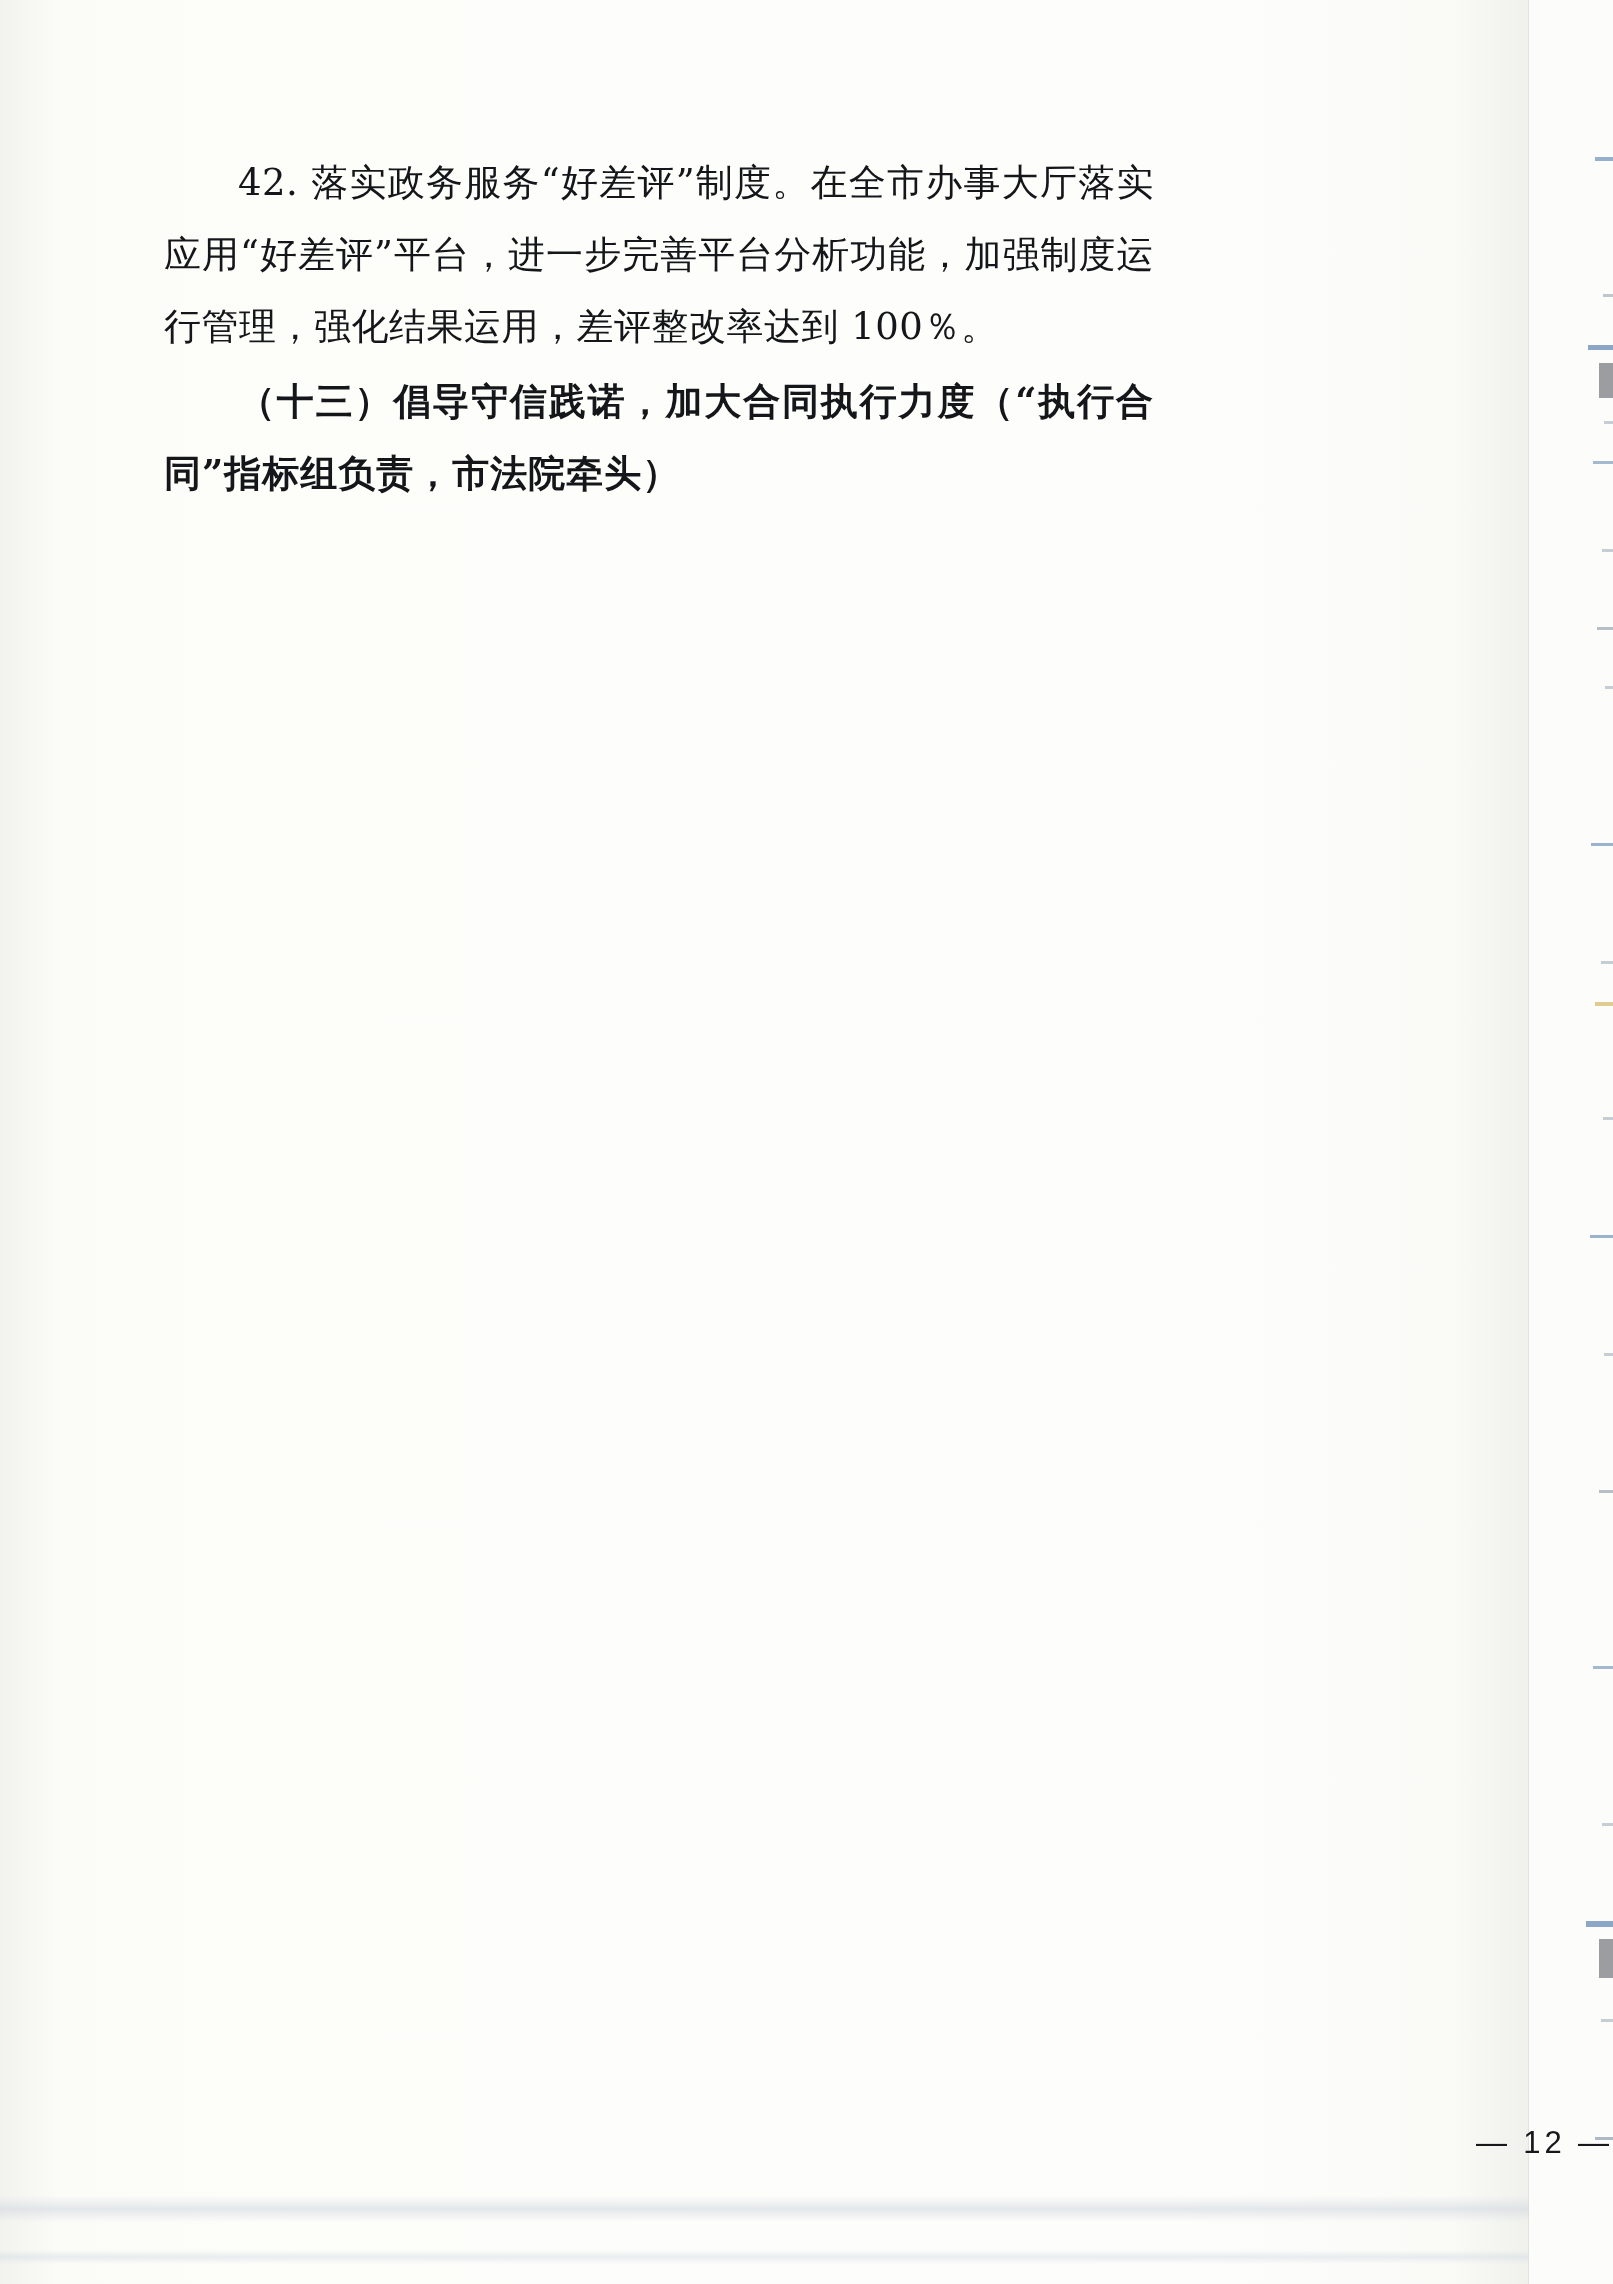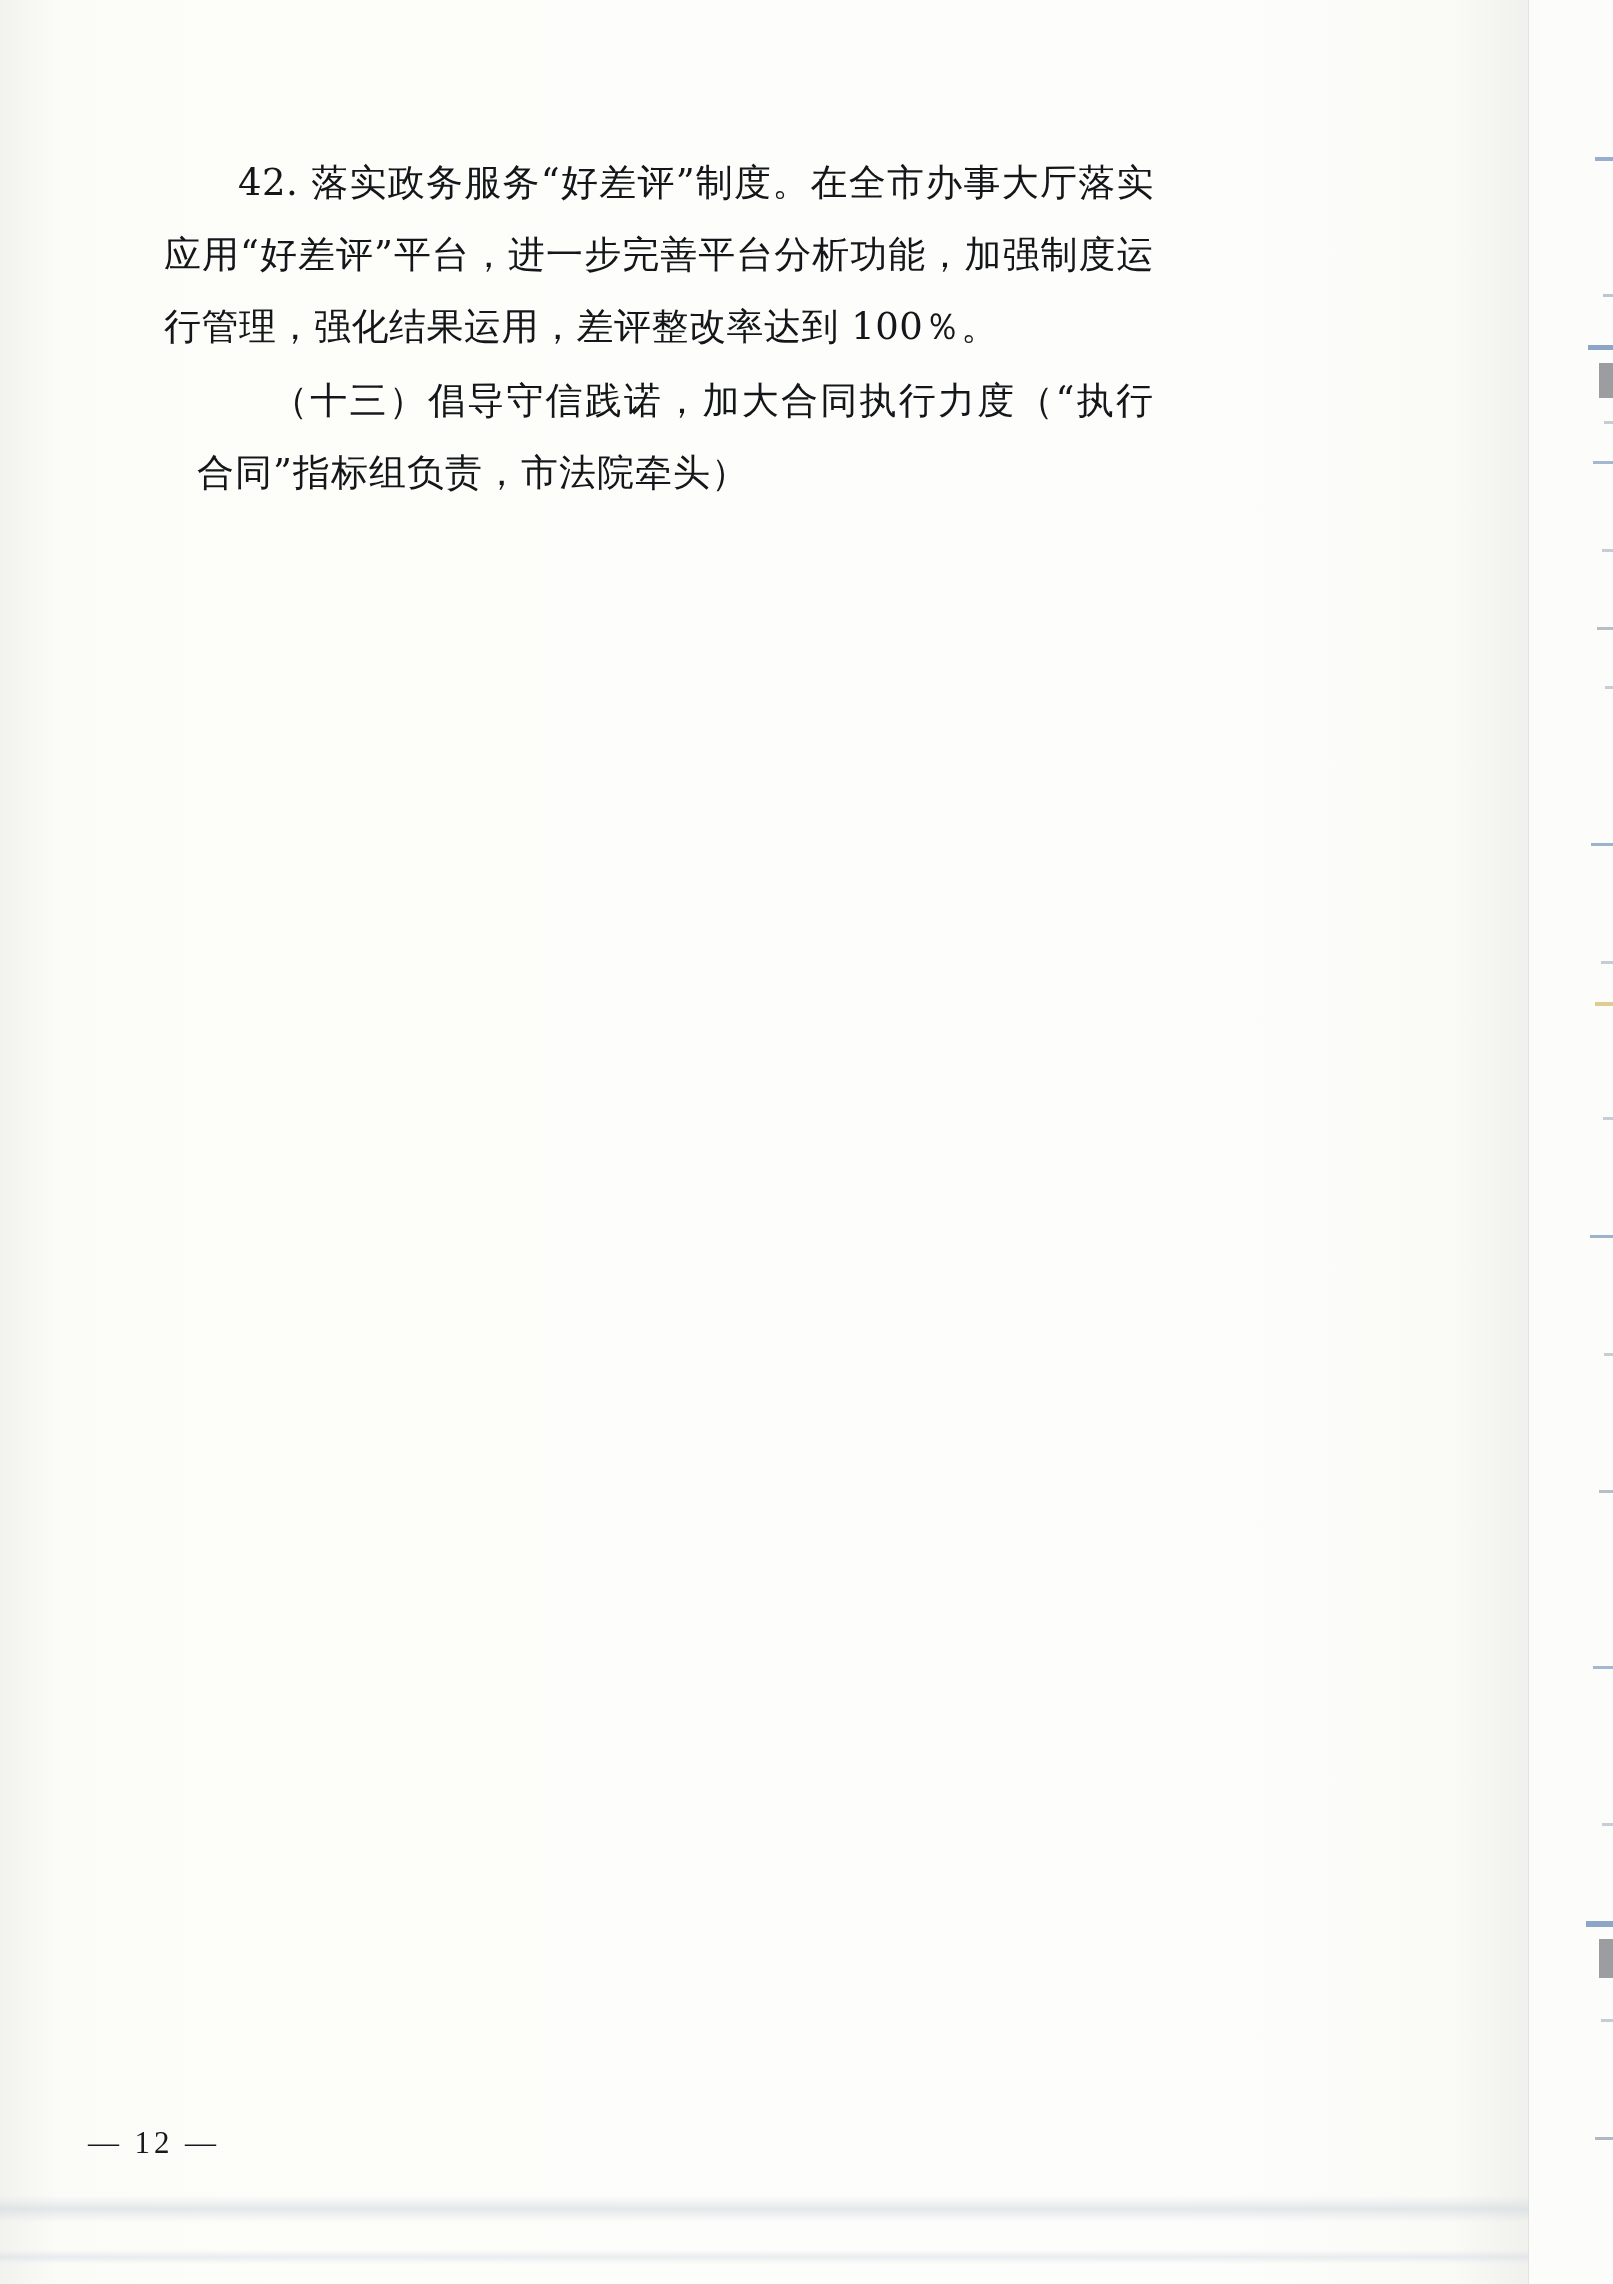--- a/index.html
+++ b/index.html
@@ -60,34 +60,33 @@
     line-height: 72px;
     letter-spacing: 0.5px;
     color: #14161a;
     text-align: justify;
     text-justify: inter-character;
     text-indent: 74px;
     font-family: "DejaVu Serif", serif;
   }
 
   p.para.heading {
-    font-weight: normal;
+    font-weight: bold;
     letter-spacing: 1px;
-    margin-left: 33px;
   }
 
   .footer {
     position: absolute;
     left: 0;
     right: 0;
     top: 2125px;
-    text-align: left;
+    text-align: right;
     font-size: 31px;
     color: #16181c;
-    font-family: Liberation Serif, serif;
+    font-family: Liberation Sans, sans-serif;
     letter-spacing: 3.9px;
     padding-left: 88px;
   }
 
   
   .scanband {
     position: absolute;
     left: 0;
     top: 2196px;
     width: 1529px;

